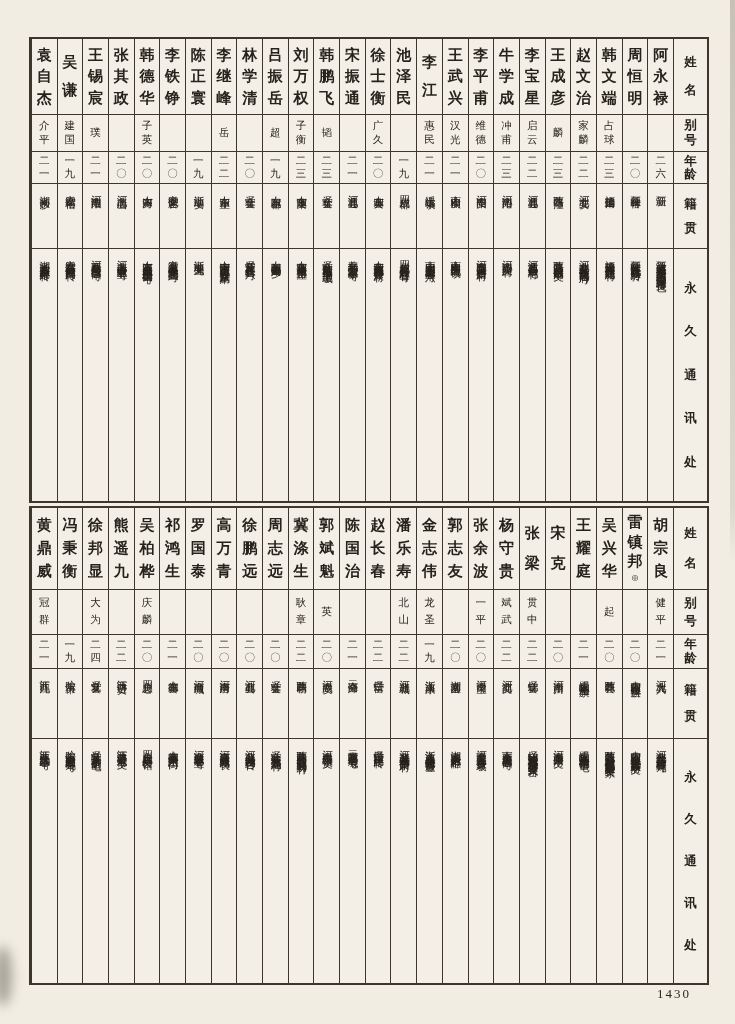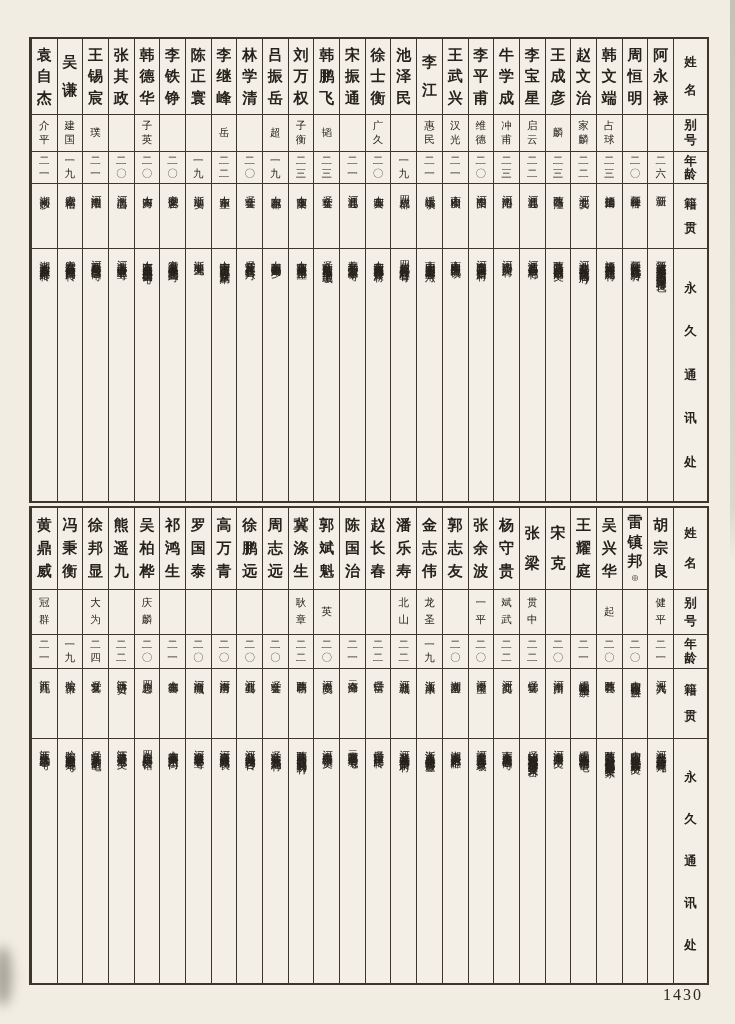--- a/index.html
+++ b/index.html
@@ -63,22 +63,22 @@
     text-orientation:upright;
     font-size:10.5px;
     line-height:1.18;
     letter-spacing:1px;
     max-height:98%;
     display:block;
   }
 
   .page-number{
     position:absolute;
-    right:32px;top:986px;
-    font-size:16px;
+    right:44px;top:986px;
+    font-size:13px;
     letter-spacing:2px;
     color:#2c2820;
   }
 </style>
 </head>
 <body>
 
 <div class="sheet">
   <div class="edge-right"></div>
   <div class="smudge"></div>

